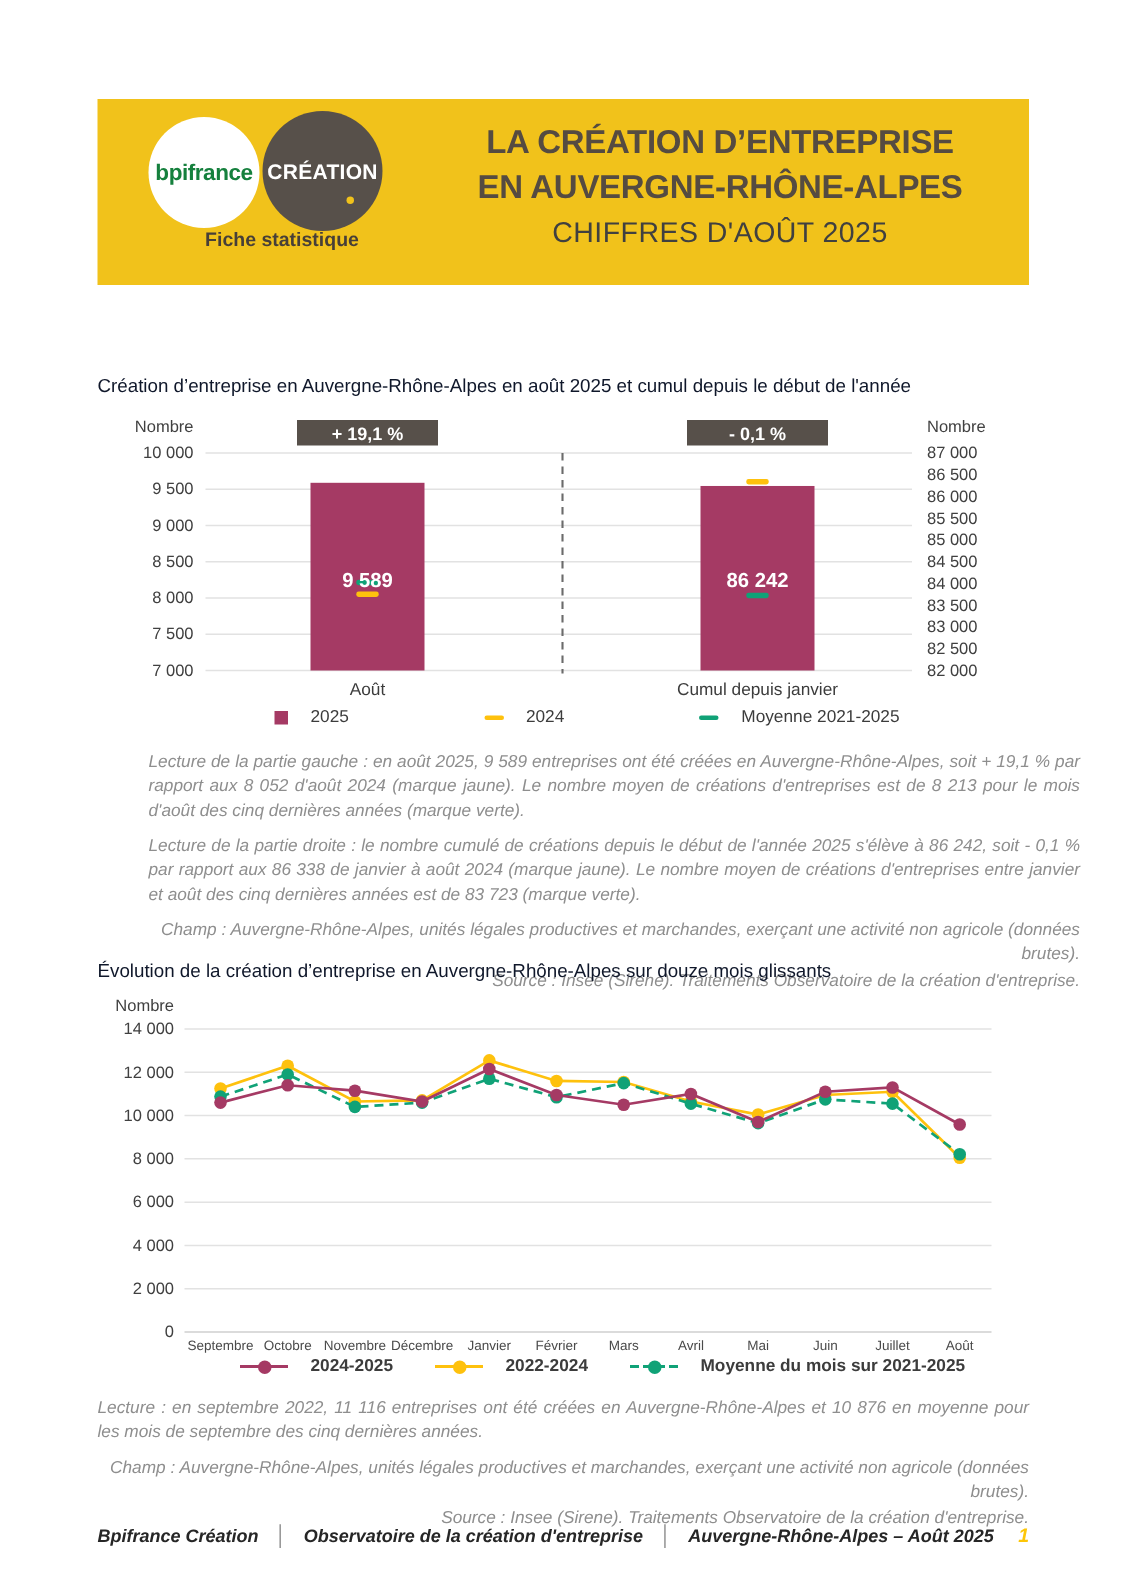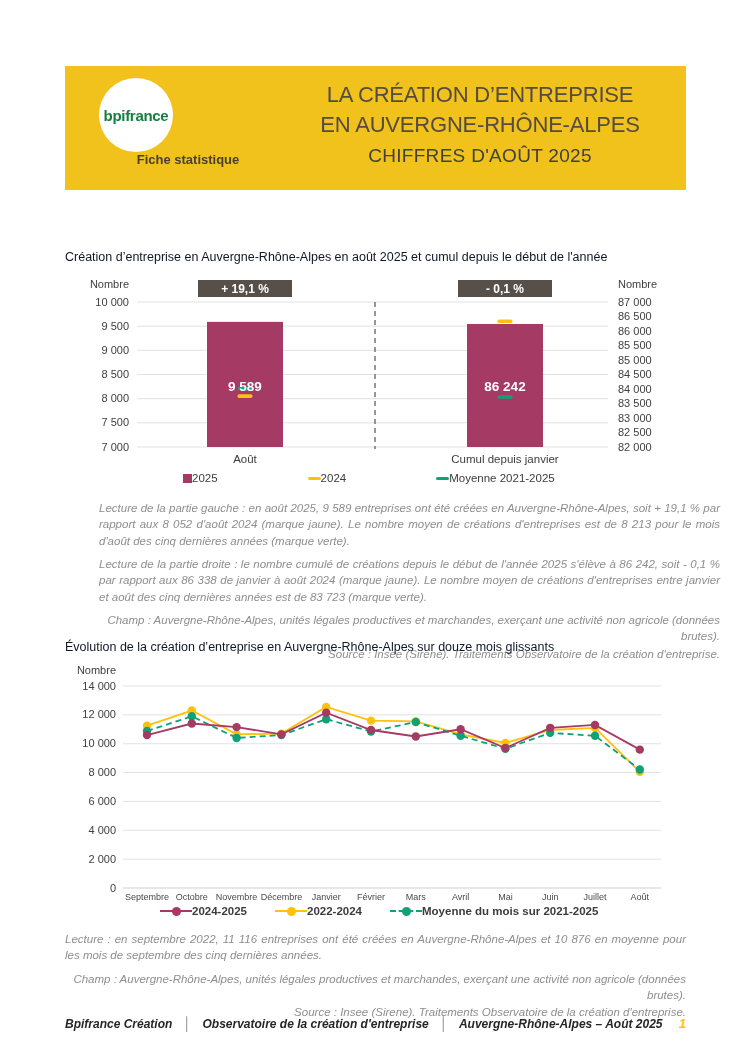--- a/index.html
+++ b/index.html
@@ -7,21 +7,21 @@
   .page{position:relative;width:750px;height:1061px;background:#fff;}
 
   
   .banner{position:absolute;left:65px;top:66px;width:621px;height:124px;background:#F1C21B;}
   .logo-circle{position:absolute;border-radius:50%;display:flex;align-items:center;justify-content:center;}
   .logo-bpifrance{left:34px;top:12px;width:74px;height:74px;background:#ffffff;color:#15803d;font-weight:bold;font-size:15px;letter-spacing:-0.3px;}
   .logo-creation{left:110px;top:8px;width:80px;height:80px;background:#57504A;color:#ffffff;font-weight:bold;font-size:14px;letter-spacing:0.2px;}
   .logo-creation .dot{position:absolute;left:56px;bottom:18px;width:5px;height:5px;border-radius:50%;background:#F1C21B;}
   .fiche{position:absolute;left:38px;top:86px;width:170px;text-align:center;color:#473F38;font-weight:bold;font-size:13px;}
   .banner-title{position:absolute;left:215px;right:6px;top:14px;text-align:center;color:#554B41;}
-  .banner-title .l1,.banner-title .l2{font-size:22px;font-weight:normal;letter-spacing:-0.2px;line-height:30px;}
+  .banner-title .l1,.banner-title .l2{font-size:22px;font-weight:bold;letter-spacing:-0.2px;line-height:30px;}
   .banner-title .l3{font-size:19px;font-weight:normal;color:#404040;margin-top:5px;letter-spacing:0.3px;}
 
   
   .sec-title{position:absolute;left:65px;width:621px;font-size:12.5px;font-weight:normal;color:#0f172a;}
   #s1-title{top:250px;}
   #s2-title{top:640px;}
 
   
   svg{position:absolute;left:65px;overflow:visible;}
   #bar-svg{top:278px;}
@@ -33,21 +33,21 @@
   .badge-text{font-size:12px;font-weight:bold;fill:#ffffff;}
   .bar-label{font-size:13.5px;font-weight:bold;fill:#ffffff;}
   .cat{font-size:11.5px;fill:#3C3C3C;}
   .month{font-size:9px;fill:#4A4A4A;}
   .divider{stroke:#6B6B6B;stroke-width:1.4;stroke-dasharray:5 4;}
 
   
   .legend{position:absolute;left:65px;width:621px;display:flex;align-items:center;font-size:11.5px;color:#3C3C3C;}
   #bar-legend{top:472px;margin:0;padding-left:118px;gap:90px;}
   #line-legend{top:905px;padding-left:95px;gap:28px;font-weight:bold;}
-  .leg-item{display:flex;align-items:center;gap:0;white-space:nowrap;justify-content:center;}
+  .leg-item{display:flex;align-items:center;gap:15px;white-space:nowrap;justify-content:center;}
   .sw-square{width:9px;height:9px;display:inline-block;}
   .sw-dash{width:13px;height:3px;border-radius:1.5px;display:inline-block;}
   .sw-line{position:relative;width:32px;height:9px;display:inline-block;}
   .sw-line .ln{position:absolute;left:0;right:0;top:3.5px;height:0;border-top:2px solid var(--c);}
   .sw-line.dashed .ln{border-top-style:dashed;}
   .sw-line .pt{position:absolute;left:12px;top:0;width:9px;height:9px;border-radius:50%;background:var(--c);}
 
   
   .notes{position:absolute;left:65px;width:621px;font-style:italic;font-size:11.5px;color:#8E8E8E;line-height:1.42;}
   #s1-notes{top:500px;margin-left:34px;}
@@ -61,20 +61,24 @@
   .footer .pageno{position:absolute;right:0;top:0;color:#FDC608;font-size:13px;}
 </style>
 </head>
 <body>
 
 <div class="page">
 
   <div class="banner">
     <div class="logo-circle logo-bpifrance">
       <span>bpifrance</span>
+    </div>
+    <div class="logo-circle logo-creation">
+      <span>CRÉATION</span>
+      <span class="dot"></span>
     </div>
     <div class="fiche">Fiche statistique</div>
     <div class="banner-title">
       <div class="l1">LA CRÉATION D’ENTREPRISE</div>
       <div class="l2">EN AUVERGNE-RHÔNE-ALPES</div>
       <div class="l3">CHIFFRES D'AOÛT 2025</div>
     </div>
   </div>
 
   <div class="sec-title" id="s1-title">Création d’entreprise en Auvergne-Rhône-Alpes en août 2025 et cumul depuis le début de l'année</div>

